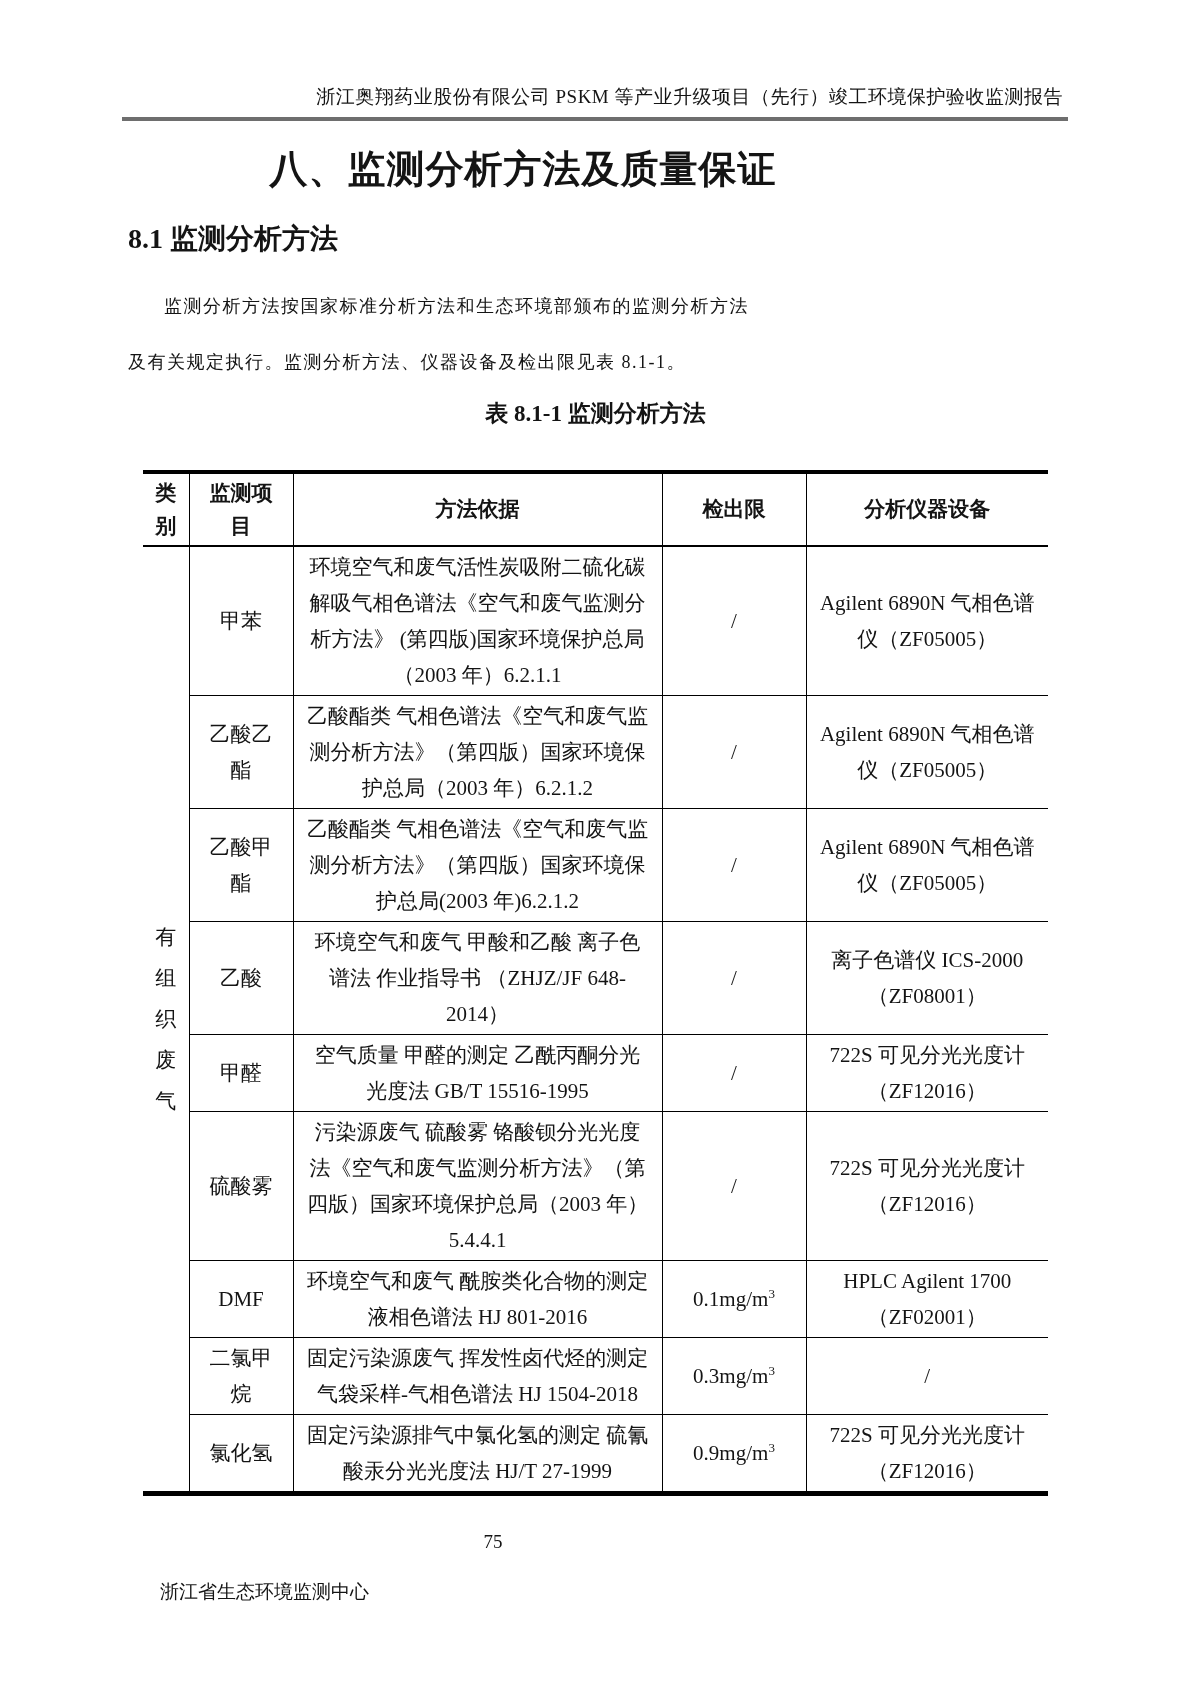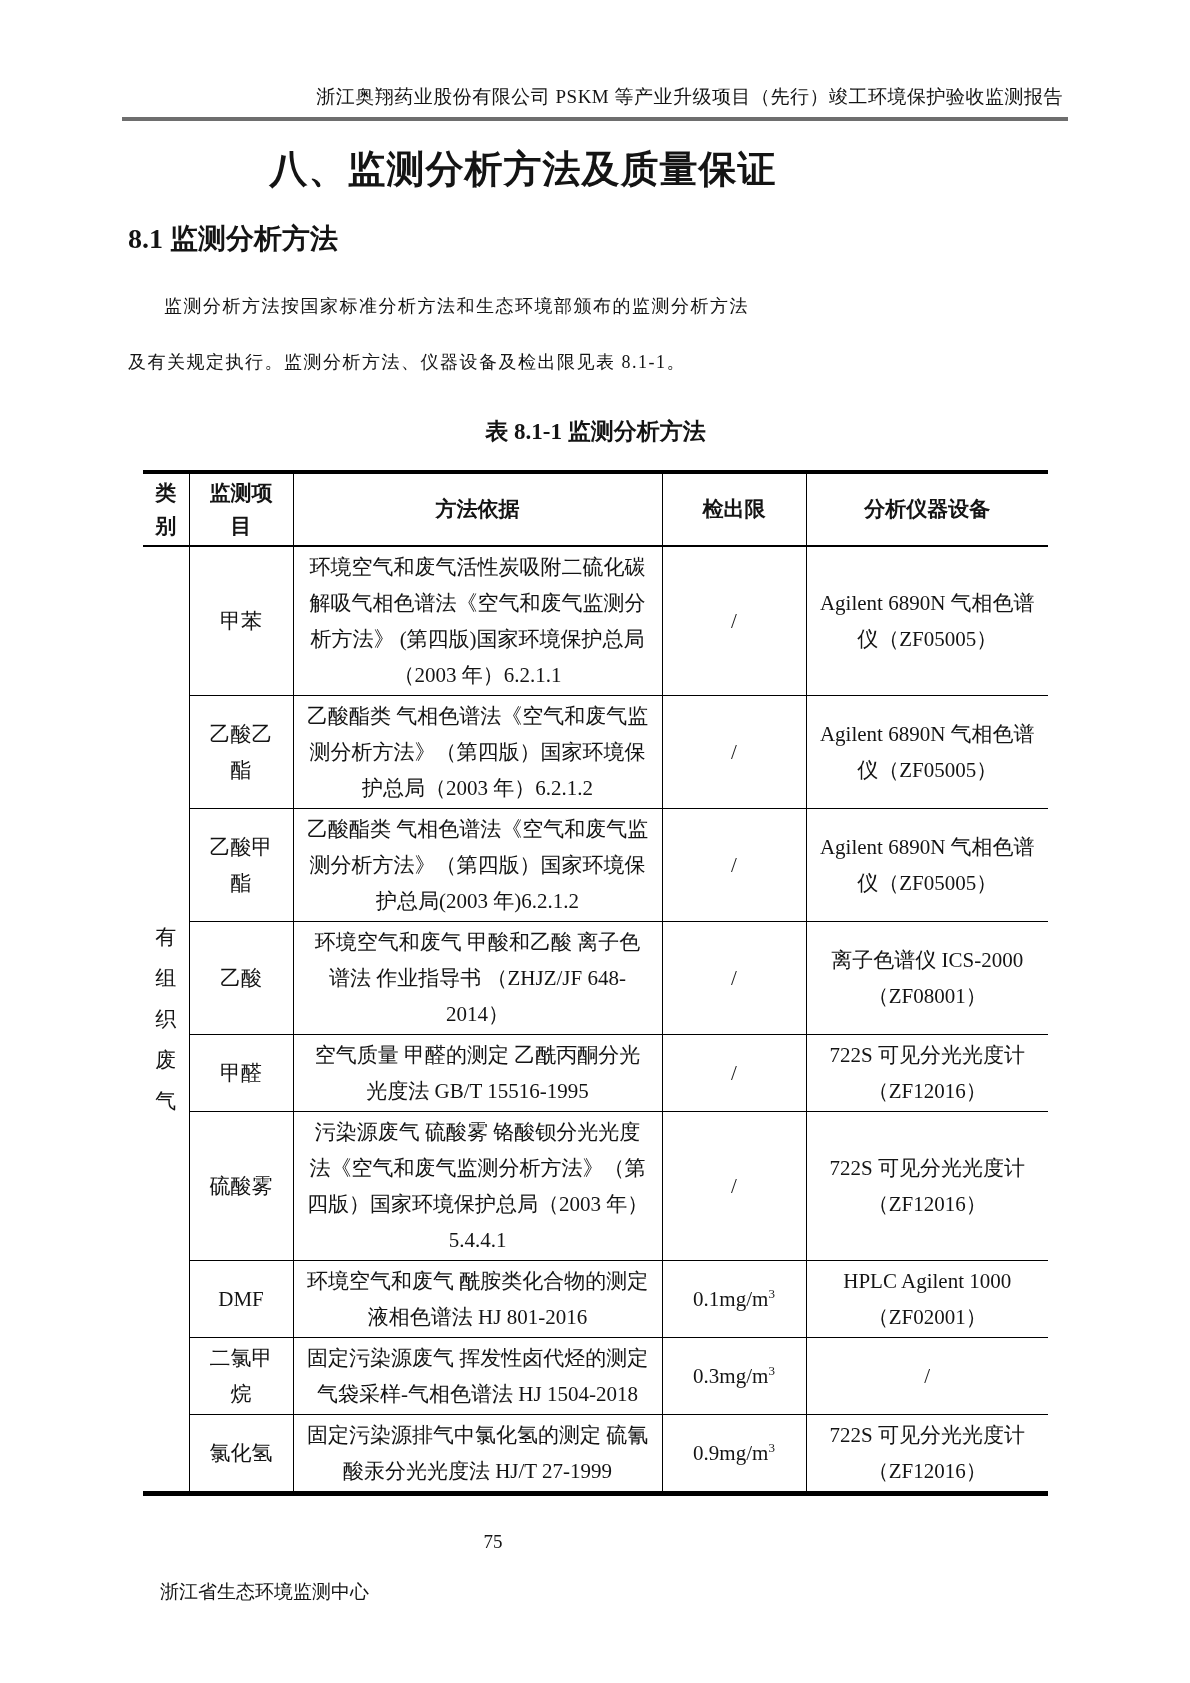--- a/index.html
+++ b/index.html
@@ -24,21 +24,21 @@
     position:absolute; top:220px; left:128px;
     font-size:28px; font-weight:bold;
   }
   .body-paragraph {
     position:absolute; top:278px; left:128px; width:940px;
     font-size:18px; line-height:56px; letter-spacing:1.5px;
     white-space:pre-line; text-indent:2em;
   }
   .table-caption {
     position:absolute; top:398px; left:128px; width:935px;
-    text-align:center; font-size:23px; font-weight:bold;margin-top:18px;
+    text-align:center; font-size:23px; font-weight:bold;
   }
   .mtable {
     position:absolute; top:470px; left:143px; width:905px;
     border-collapse:collapse; table-layout:fixed;
     font-size:21px;
     border-top:4px solid #000; border-bottom:5px solid #000;
   }
   .mtable th, .mtable td {
     border:1px solid #000; text-align:center; vertical-align:middle;
     white-space:pre-line; padding:2px 5px; line-height:36px;
@@ -156,21 +156,21 @@
         <td><span>/</span><sup></sup></td>
         <td class="no-r">722S 可见分光光度计
 （ZF12016）</td>
       </tr>
 
       <tr style="height:73px">
         <td>DMF</td>
         <td>环境空气和废气 酰胺类化合物的测定
 液相色谱法 HJ 801-2016</td>
         <td><span>0.1mg/m</span><sup>3</sup></td>
-        <td class="no-r">HPLC Agilent 1000
+        <td class="no-r">HPLC Agilent 1700
 （ZF02001）</td>
       </tr>
 
       <tr style="height:71px">
         <td>二氯甲
 烷</td>
         <td>固定污染源废气 挥发性卤代烃的测定
 气袋采样-气相色谱法 HJ 1504-2018</td>
         <td><span>0.3mg/m</span><sup>3</sup></td>
         <td class="no-r">/</td>

